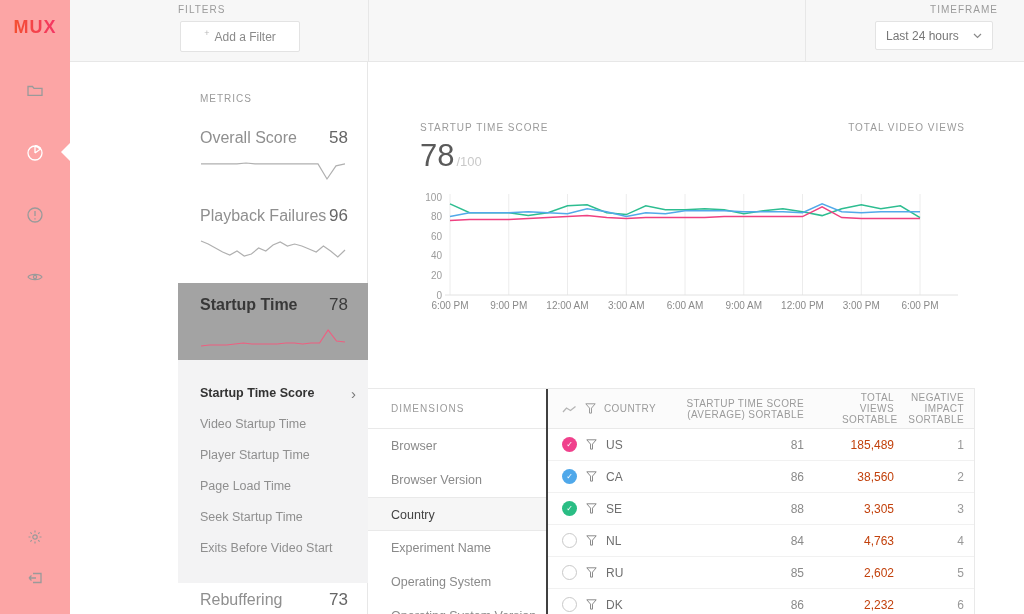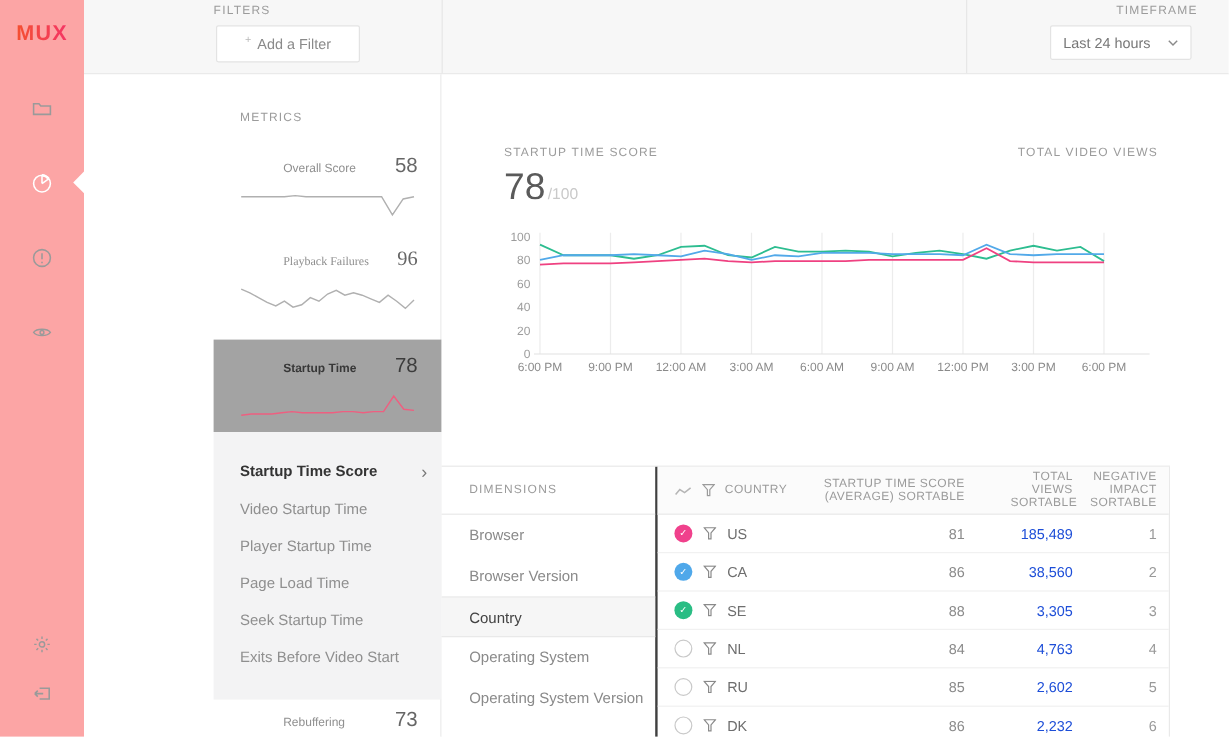--- a/index.html
+++ b/index.html
@@ -32,21 +32,21 @@
   .tf-select { position:absolute; right:31px; top:21px; width:118px; height:29px; background:#fff;
     border:1px solid #e3e3e3; border-radius:2px; font-size:12px; color:#777;
     display:flex; align-items:center; padding:0 10px; justify-content:space-between; cursor:pointer; }
 
   
   .metrics-panel { position:absolute; left:70px; top:62px; width:298px; height:552px; background:#fff;
     border-right:1px solid #e7e7e7; }
   .metrics-title { position:absolute; left:130px; top:31px; }
   .metric { position:absolute; left:108px; width:190px; padding:0 20px 0 22px; cursor:pointer; }
   .metric-row { display:flex; justify-content:space-between; align-items:baseline; height:24px; }
-  .m-label { font-size:10px; color:#8f8f8f;margin-left:36px; }
+  .m-label { font-size:16px; color:#8f8f8f; }
   .m-value { font-size:17px; color:#666; }
   .metric.sel { background:#a3a3a3; left:108px; margin-left:0; width:190px; }
   .metric.sel .m-label { color:#383838; font-weight:bold; }
   .metric.sel .m-value { color:#3c3c3c; }
   .spark { display:block; margin-top:8px; }
   .submenu { position:absolute; left:108px; top:298px; width:190px; height:223px; background:#f3f3f4; }
   .sub-item { position:absolute; left:0; width:190px; height:22px; padding:0 12px 0 22px;
     font-size:12.5px; color:#8f8f8f; display:flex; justify-content:space-between; align-items:center; cursor:pointer; }
   .sub-item.sel { color:#333; font-weight:bold; }
   .sub-chevron { color:#777; font-size:15px; font-weight:normal; }
@@ -75,21 +75,21 @@
   .th-country { flex:1; display:flex; align-items:center; gap:8px; }
   .th-score { width:130px; text-align:right; line-height:11px; }
   .th-views { width:90px; text-align:right; line-height:11px; }
   .th-views .inner { max-width:52px; margin-left:auto; }
   .th-impact { width:70px; text-align:right; line-height:11px; }
   .th-impact .inner { max-width:62px; margin-left:auto; }
   .t-row { height:32px; display:flex; align-items:center; padding:0 10px 0 14px;
     border-bottom:1px solid #f1f1f1; font-size:12px; cursor:pointer; }
   .c-country { flex:1; display:flex; align-items:center; gap:9px; color:#6e6e6e; }
   .c-score { width:130px; text-align:right; color:#8a8a8a; }
-  .c-views { width:90px; text-align:right; color:#1d4ed8; }
+  .c-views { width:90px; text-align:right; color:#c2410c; }
   .c-impact { width:70px; text-align:right; color:#999; }
   .chk { width:15px; height:15px; border-radius:50%; display:flex; align-items:center; justify-content:center;
     font-size:8px; color:#fff; flex:0 0 15px; }
   .chk.off { background:#fff; border:1px solid #c9c9c9; }
   svg.icon { display:block; }
 </style>
 </head>
 <body>
 
 <div class="app">
@@ -159,21 +159,21 @@
   <div class="metric" style="top: 66px;">
     <div class="metric-row">
       <span class="m-label">Overall Score</span>
       <span class="m-value">58</span>
     </div>
     <svg class="spark" width="146" height="22" viewBox="0 0 146 22">
             <polyline points="1.0,3.9 10.0,3.9 19.0,3.9 28.0,3.9 37.0,3.9 46.0,3.0 55.0,3.9 64.0,3.9 73.0,3.9 82.0,3.9 91.0,3.9 100.0,3.9 109.0,3.9 118.0,3.9 127.0,19.0 136.0,5.8 145.0,3.9" fill="none" stroke="#b0b0b0" stroke-width="1.2"></polyline>
           </svg>
   </div>
 
-  <div class="metric" style="top: 144px; font-family: Liberation Serif, serif;">
+  <div class="metric" style="top: 144px;">
     <div class="metric-row">
       <span class="m-label">Playback Failures</span>
       <span class="m-value">96</span>
     </div>
     <svg class="spark" width="146" height="22" viewBox="0 0 146 22">
             <polyline points="1.0,3.0 8.2,6.0 15.4,10.0 22.6,14.0 29.8,17.0 37.0,13.0 44.2,18.0 51.4,16.0 58.6,10.0 65.8,13.0 73.0,7.0 80.2,4.0 87.4,8.0 94.6,6.0 101.8,8.0 109.0,11.0 116.2,14.0 123.4,8.0 130.6,13.0 137.8,19.0 145.0,12.0" fill="none" stroke="#b0b0b0" stroke-width="1.2"></polyline>
           </svg>
   </div>
 
   <div class="metric sel" style="top: 221px; height: 77px; padding-top: 12px;">
@@ -270,20 +270,21 @@
     <div class="lower">
       <div class="dimensions">
         <div class="dim-header tiny-label">DIMENSIONS</div>
         <div id="dims-mount">
   <div class="dim-item">Browser</div>
 
   <div class="dim-item">Browser Version</div>
 
   <div class="dim-item sel">Country</div>
 
+  <div class="dim-item">Experiment Name</div>
 
   <div class="dim-item">Operating System</div>
 
   <div class="dim-item">Operating System Version</div>
 </div>
       </div>
       <div class="dtable">
         <div class="t-header">
           <div class="th th-country">
             <svg class="icon" width="15" height="10" viewBox="0 0 15 10" fill="none" stroke="#b5b5b5" stroke-width="1.3">

